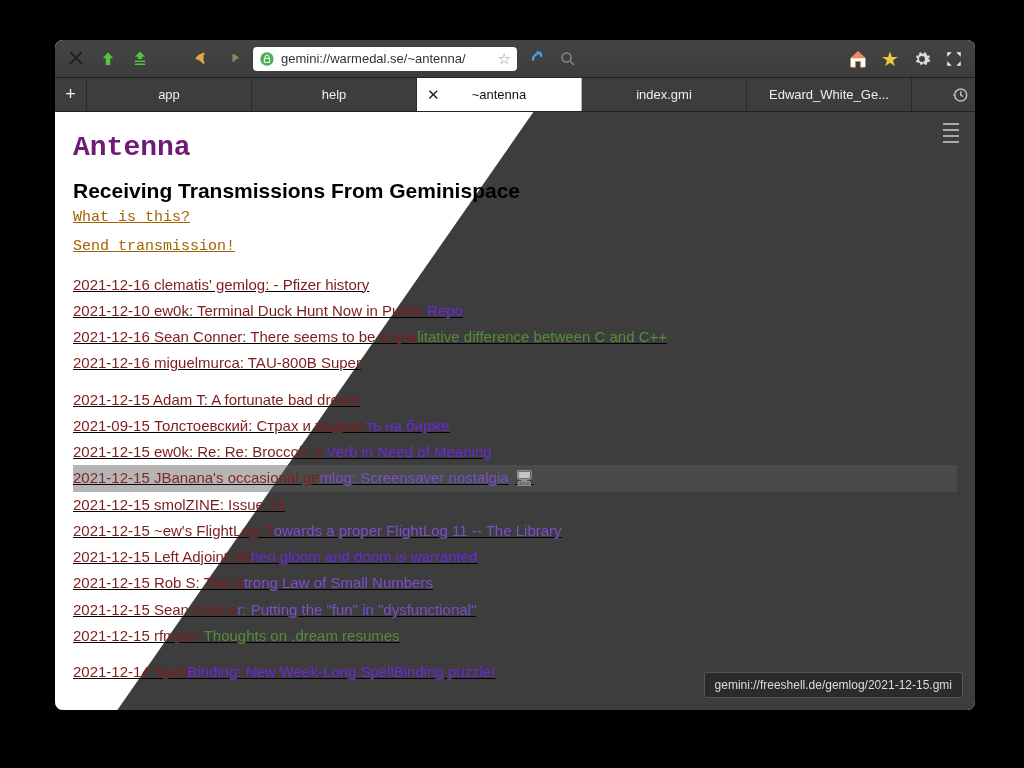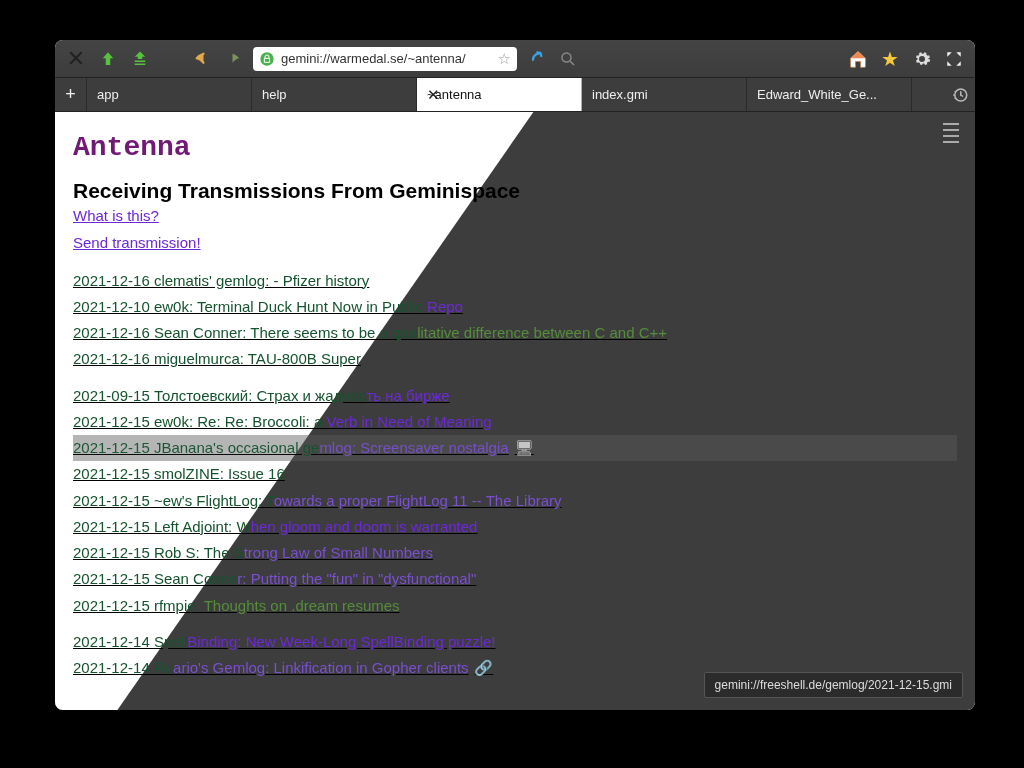--- a/index.html
+++ b/index.html
@@ -58,21 +58,21 @@
     display:flex;
     align-items:stretch;
     border-bottom: 1px solid #222;
   }
   .tab-plus {
     width:32px; display:flex; align-items:center; justify-content:center;
     color:#eee; font-size:18px; cursor:pointer;
     border-right:1px solid rgba(0,0,0,0.3);
   }
   .tab {
-    width:165px; display:flex; align-items:center; justify-content:flex-start;
+    width:165px; display:flex; align-items:center; justify-content:center;
     color:#eee; font-size:13px; cursor:pointer;
     border-right:1px solid rgba(0,0,0,0.3);
     white-space:nowrap; overflow:hidden; text-overflow:ellipsis;
     padding:0 10px;
     position:relative;
   }
   .tab.active {
     background:#fff; color:#111;
   }
   .tab .tab-close {
@@ -100,33 +100,34 @@
   }
   .content {
     position:absolute; inset:0;
     padding: 20px 18px 0 18px;
     font-size: 15px;
     overflow:auto;
   }
   .content h1 { font-size: 28px; font-weight:600; color:#701a75; margin-bottom:16px;font-family:Liberation Mono, monospace;}
   .content h2 { font-size: 21px; font-weight:600; color:#000; }
   .content .link {
-    color:#6d28d9; text-decoration:underline; cursor:pointer;
+    color:#a16207; text-decoration:underline; cursor:pointer;
     line-height: 1.75; display:inline-block;
     border-bottom: 1px dotted transparent;
+    font-family: Liberation Mono, monospace;
   }
   .content .row { line-height: 1.75; }
   .content .row a { text-decoration:underline; cursor:pointer;}
   .row.highlight { background: rgba(90,90,90,0.45); display:block; }
   .row.highlight a span { opacity:0.95;}
   .row .extra-icon { color:#ccc; margin-left:6px; font-size:15px;}
   
   
   .seg { color: #005cab; } 
-  .seg-blue { color:#14532d; }
+  .seg-blue { color:#7f1d1d; }
   .seg-red  { color:#6d28d9; }
   .seg-green{ color:#548e3a; }
   .seg-purple{color:#7a4fd0;}
   .seg-gray { color:#555;}
   
   .hr-gap { height:10px; }
   
   
   .side-icon {
     position:absolute; top:10px; right:16px;
@@ -250,29 +251,29 @@
       <h2>Receiving Transmissions From Geminispace</h2>
       <div class="row"><a class="link">What is this?</a></div>
       <div class="row"><a class="link">Send transmission!</a></div>
       <div class="hr-gap"></div>
       <div id="entries">
           <div class="row"><a><span class="seg seg-blue">2021-12-16 clematis' gemlog: - Pfizer history</span><span class="seg seg-green"></span></a></div>
           <div class="row"><a><span class="seg seg-blue">2021-12-10 ew0k: Terminal Duck Hunt Now in Public</span><span class="seg seg-red"> Repo</span></a></div>
           <div class="row"><a><span class="seg seg-blue">2021-12-16 Sean Conner: There seems to be a qua</span><span class="seg seg-green">litative difference between C and C++</span></a></div>
           <div class="row"><a><span class="seg seg-blue">2021-12-16 miguelmurca: TAU-800B Super</span><span class="seg seg-green"></span></a></div>
           <div class="hr-gap"></div>
+          <div class="row"><a><span class="seg seg-blue">2021-12-15 Adam T: A fortunate bad dream</span><span class="seg seg-red"></span></a></div>
           <div class="row"><a><span class="seg seg-blue">2021-09-15 Толстоевский: Страх и жаднос</span><span class="seg seg-red">ть на бирже</span></a></div>
           <div class="row"><a><span class="seg seg-blue">2021-12-15 ew0k: Re: Re: Broccoli: a</span><span class="seg seg-red"> Verb in Need of Meaning</span></a></div>
           <div class="row highlight"><a><span class="seg seg-blue">2021-12-15 JBanana's occasional ge</span><span class="seg seg-purple">mlog: Screensaver nostalgia</span><span class="extra-icon">🖥</span></a></div>
           <div class="row"><a><span class="seg seg-blue">2021-12-15 smolZINE: Issue 16</span><span class="seg seg-gray"></span></a></div>
           <div class="row"><a><span class="seg seg-blue">2021-12-15 ~ew's FlightLog: T</span><span class="seg seg-purple">owards a proper FlightLog 11 -- The Library</span></a></div>
           <div class="row"><a><span class="seg seg-blue">2021-12-15 Left Adjoint: W</span><span class="seg seg-red">hen gloom and doom is warranted</span></a></div>
           <div class="row"><a><span class="seg seg-blue">2021-12-15 Rob S: The S</span><span class="seg seg-purple">trong Law of Small Numbers</span></a></div>
           <div class="row"><a><span class="seg seg-blue">2021-12-15 Sean Conne</span><span class="seg seg-purple">r: Putting the "fun" in "dysfunctional"</span></a></div>
           <div class="row"><a><span class="seg seg-blue">2021-12-15 rfmpie:</span><span class="seg seg-green"> Thoughts on .dream resumes</span></a></div>
           <div class="hr-gap"></div>
           <div class="row"><a><span class="seg seg-blue">2021-12-14 Spell</span><span class="seg seg-red">Binding: New Week-Long SpellBinding puzzle!</span></a></div>
-          <div class="row"><a><span class="seg seg-blue">2021-12-14 Ru</span><span class="seg seg-purple">ario's Gemlog: Linkification in Gopher clients</span><span class="extra-icon">🔗</span></a></div>
         </div>
     </div>
     <div class="tooltip">gemini://freeshell.de/gemlog/2021-12-15.gmi</div>
   </div>
 </div>
 
 </body></html>

